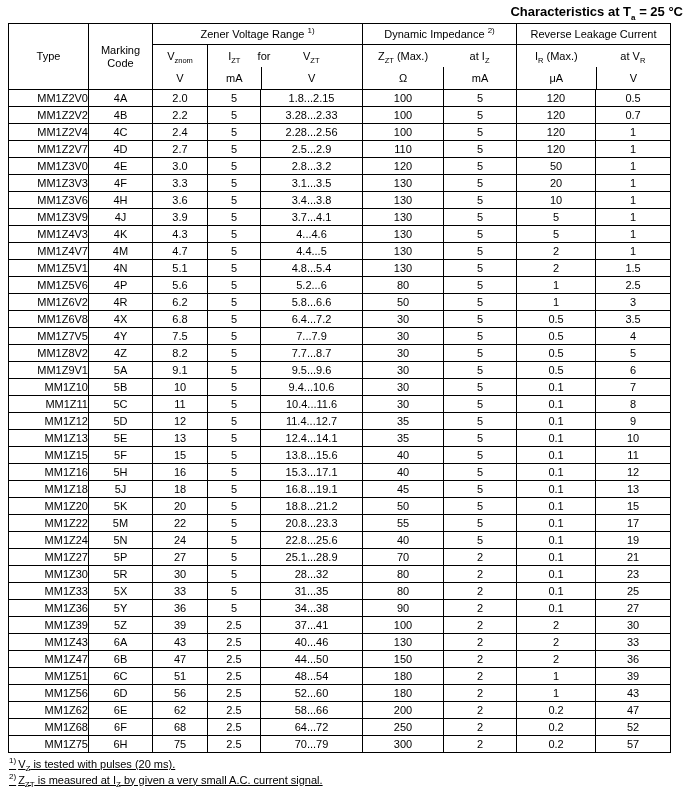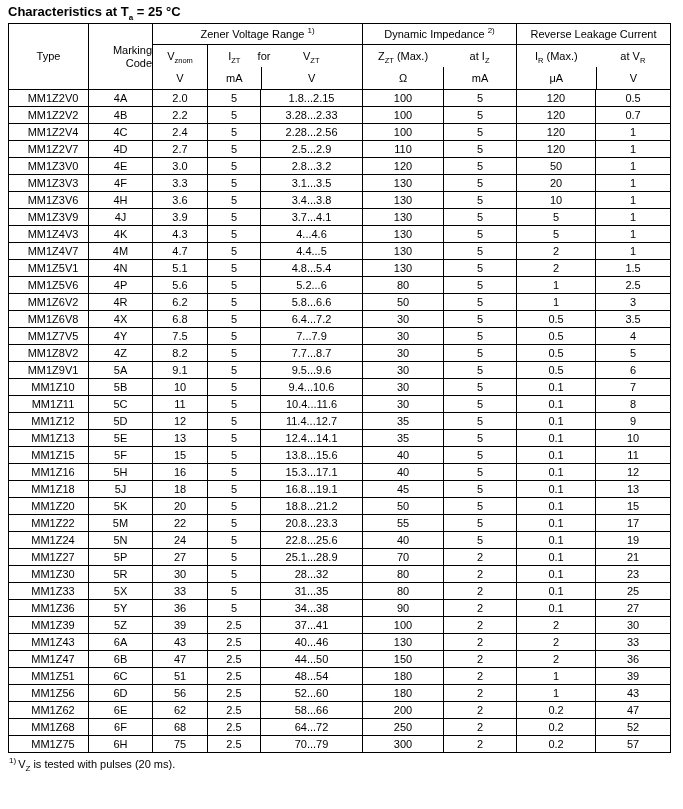--- a/index.html
+++ b/index.html
@@ -4,51 +4,51 @@
 <style>
   * { box-sizing: border-box; }
   html, body { margin: 0; padding: 0; background: #fff; }
   .page {
     width: 683px; height: 809px; position: relative; overflow: hidden;
     background: #fff; color: #000;
     font-family: "Liberation Sans", sans-serif;
   }
   .title {
     margin: 0; padding: 5px 0 4px 8px;
-    font-size: 13px; font-weight: bold; line-height: 14px;
+    font-size: 13px; font-weight: bold; line-height: 14px; text-align: right;
   }
   .title sub { font-size: 8px; }
   table.chars {
     border-collapse: collapse; table-layout: fixed;
     margin-left: 8px; width: 662px;
     font-size: 11px; color: #000;
   }
   table.chars th, table.chars td {
     border: 1px solid #000; padding: 0;
     text-align: center; vertical-align: middle;
     font-weight: normal; white-space: nowrap; overflow: hidden;
   }
   thead tr.grp th { height: 21px; line-height: 13px; }
-  thead th.wrapcell { white-space: normal; line-height: 12px; text-align: right; }
+  thead th.wrapcell { white-space: normal; line-height: 12px; }
   thead th.blockcell { vertical-align: top; height: 44px; margin-left: 24px; }
   sub { font-size: 7.5px; line-height: 0; }
   sup { font-size: 8px; line-height: 0; }
   .ln { height: 22px; line-height: 22px; }
   .flexln { display: flex; }
   .rel { position: relative; }
   .seg { display: block; text-align: center; }
   .fl { flex: 1 1 auto; }
   .w53 { width: 52.5px; flex: 0 0 52.5px; }
   .w80 { width: 80px;   flex: 0 0 80px; }
   .w78 { width: 78.5px; flex: 0 0 78.5px; }
   .bl { border-left: 1px solid #000; }
   .mid-for { position: absolute; left: 56px; top: 0; transform: translateX(-50%); }
   tbody td { height: 16.36px; line-height: 16px; }
-  tbody td.type { text-align: center; padding-left: 9px; }
-  .footnotes { margin: 4px 0 16px 9px; font-size: 11px; color: #000; }
+  tbody td.type { text-align: right; padding-left: 9px; }
+  .footnotes { margin: 4px 0 16px 9px; font-size: 11px; color: #000; text-decoration: underline; }
   .fn { line-height: 15.5px; }
   .fn > sup { margin-right: 2px; }
   .fn sub { font-size: 8px; }
 </style>
 </head>
 <body>
 
 <div class="page">
 
   <h1 class="title"><span>Characteristics at T</span><sub>a</sub><span> = 25 °C</span></h1>
@@ -577,15 +577,16 @@
       <td>300</td>
       <td>2</td>
       <td>0.2</td>
       <td>57</td>
     </tr>
   </tbody>
   </table>
 
   <div class="footnotes">
     <div class="fn"><sup>1)</sup><span><span>V</span><sub>Z</sub><span> is tested with pulses (20 ms).</span></span></div>
+    <div class="fn"><sup>2)</sup><span><span>Z</span><sub>ZT</sub><span> is measured at I</span><sub>Z</sub><span> by given a very small A.C. current signal.</span></span></div>
   </div>
 
 </div>
 
 </body></html>

